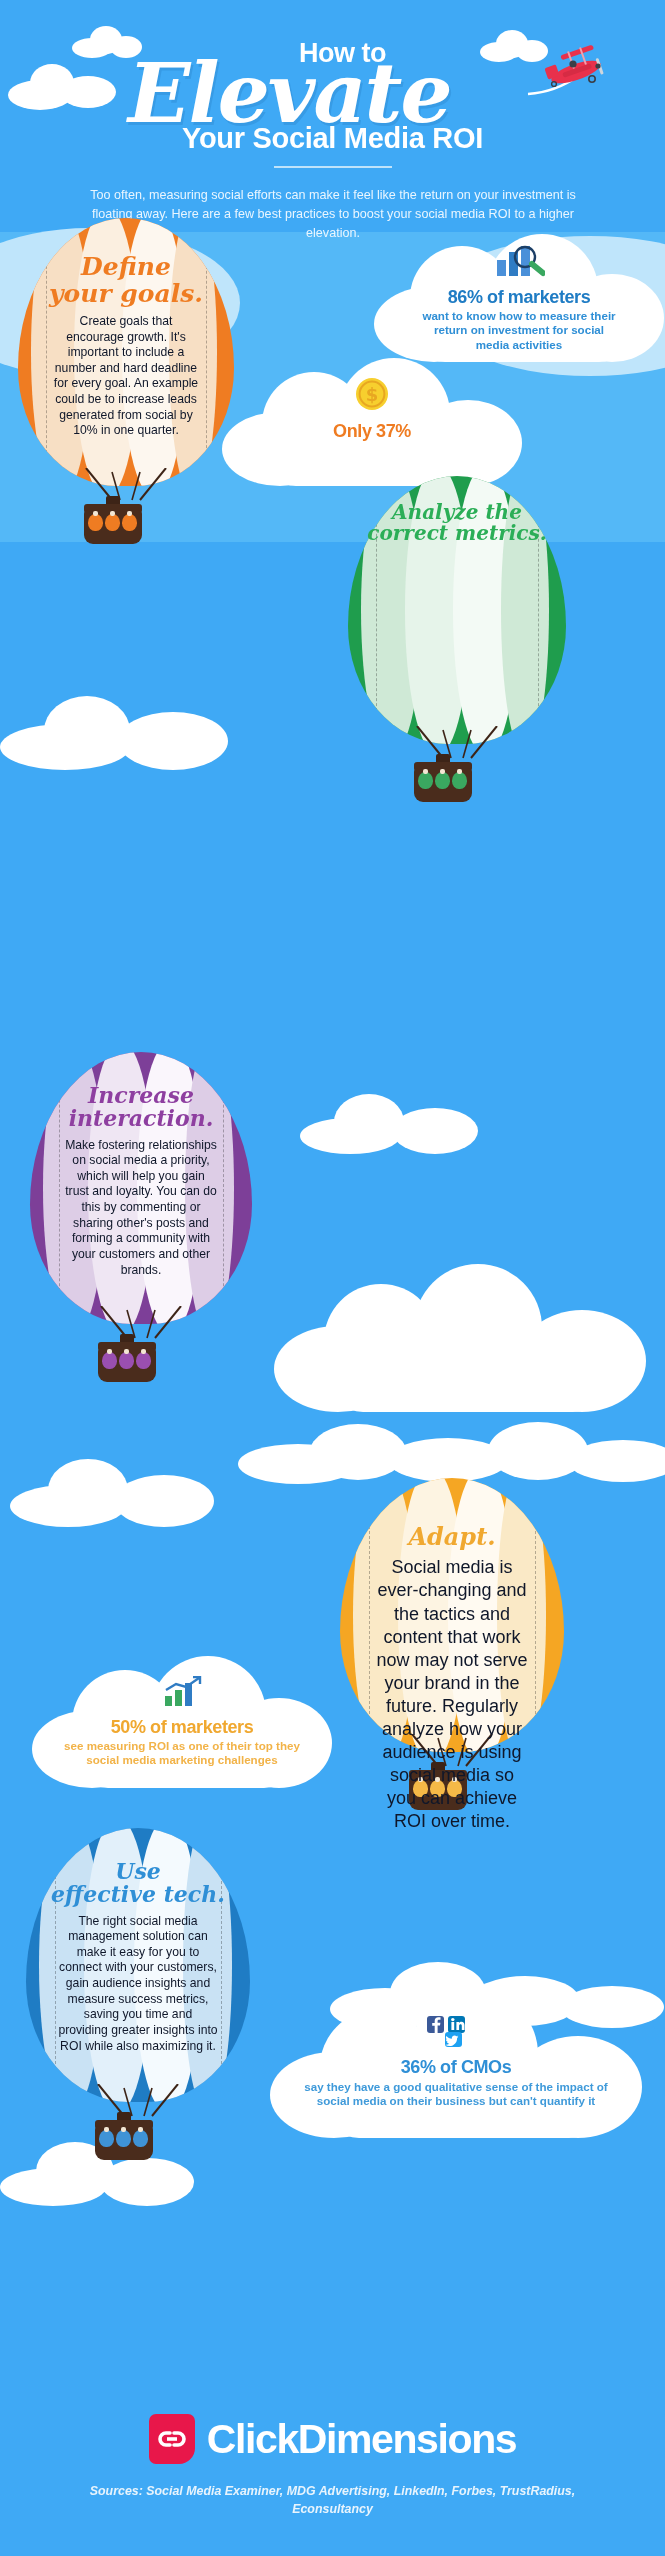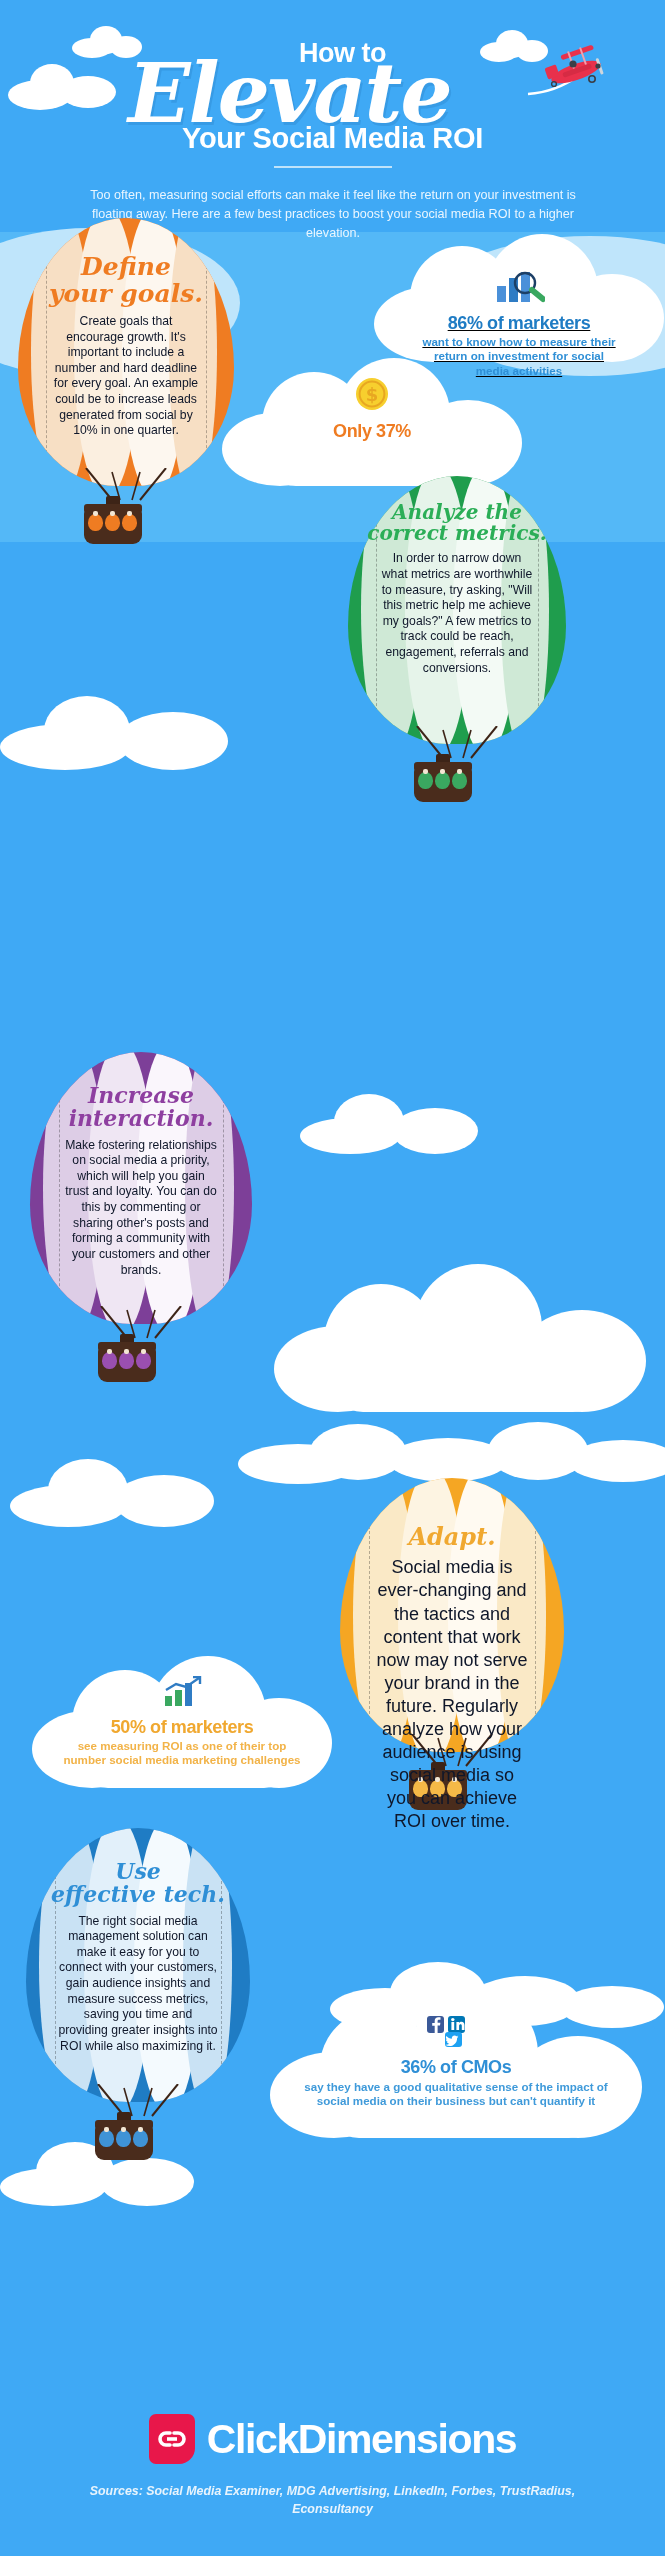--- a/index.html
+++ b/index.html
@@ -265,21 +265,21 @@
       <div class="bag-neck" style="left:43px;top:7px;width:5px;height:5px;"></div>
     </div>
   </div>
 
   <div class="statcloud" style="left:374px;top:234px;width:290px;height:128px;">
     <div class="puff" style="left:0;top:52px;width:120px;height:76px;"></div>
     <div class="puff" style="left:36px;top:12px;width:104px;height:104px;"></div>
     <div class="puff" style="left:112px;top:0px;width:112px;height:112px;"></div>
     <div class="puff" style="left:186px;top:40px;width:104px;height:88px;"></div>
     <div class="puff" style="left:40px;top:66px;width:216px;height:62px;border-radius:34px;"></div>
-    <div class="stat-content" style="top:36px;text-decoration:underline;">
+    <div class="stat-content" style="top:10px;">
       <svg class="stat-icon" width="52" height="34" viewBox="0 0 52 34">
         <rect x="4" y="16" width="9" height="16" fill="#4a90d9"></rect>
         <rect x="16" y="8" width="9" height="24" fill="#2f7cc4"></rect>
         <rect x="28" y="2" width="9" height="30" fill="#4a90d9"></rect>
         <circle cx="32" cy="13" r="10" fill="none" stroke="#1c3f66" stroke-width="2.4"></circle>
         <path d="M39 20 L50 29" stroke="#3aa860" stroke-width="6" stroke-linecap="round"></path>
       </svg>
       <div class="stat-head" style="font-size:18px;color:#1f7cc4;">86% of marketers</div>
       <div class="stat-sub" style="font-size:11.6px;color:#2f8fd6;padding:1px 44px 0 44px;">want to know how to measure their return on investment for social media activities</div>
     </div>
@@ -310,21 +310,20 @@
         <div class="gore" style="left:70%;width:22%;background:#cfe9d6;"></div>
         <div class="env-dash" style="left:13%;"></div>
         <div class="env-dash" style="left:87%;"></div>
       </div>
     </div>
     <div class="balloon-text" style="top:26px;">
       <div class="balloon-title" style="font-size:20px;color:#2bae57;">
         <div>Analyze the</div>
         <div>correct metrics.</div>
       </div>
-      <div class="balloon-body" style="font-size:12.2px;padding:0 32px;">In order to narrow down what metrics are worthwhile to measure, try asking, "Will this metric help me achieve my goals?" A few metrics to track could be reach, engagement, referrals and conversions.</div>
     </div>
     <svg class="ropes" style="left:61px;top:250px;width:96px;height:38px;" viewBox="0 0 96 38">
       <path d="M8 0 L34 32" stroke="#3d2417" stroke-width="2" fill="none"></path>
       <path d="M88 0 L62 32" stroke="#3d2417" stroke-width="2" fill="none"></path>
       <path d="M34 4 L42 32" stroke="#3d2417" stroke-width="1.6" fill="none"></path>
       <path d="M62 4 L54 32" stroke="#3d2417" stroke-width="1.6" fill="none"></path>
     </svg>
     <div class="burner" style="left:88px;top:278px;width:14px;height:10px;"></div>
     <div class="basket" style="left:66px;top:286px;width:58px;height:40px;">
       <div class="basket-rim" style="width:58px;height:9px;"></div>
@@ -428,21 +427,21 @@
     <div class="puff" style="left:44px;top:68px;width:220px;height:64px;border-radius:34px;"></div>
     <div class="stat-content" style="top:20px;">
       <svg class="stat-icon" width="40" height="32" viewBox="0 0 40 32">
         <rect x="3" y="20" width="7" height="10" fill="#3aa860"></rect>
         <rect x="13" y="14" width="7" height="16" fill="#3aa860"></rect>
         <rect x="23" y="7" width="7" height="23" fill="#2f7cc4"></rect>
         <path d="M4 14 L14 8 L24 11 L37 2" stroke="#2f7cc4" stroke-width="2.4" fill="none"></path>
         <path d="M31 1 L38 1 L38 8" stroke="#2f7cc4" stroke-width="2.4" fill="none"></path>
       </svg>
       <div class="stat-head" style="font-size:18px;color:#f0a830;">50% of marketers</div>
-      <div class="stat-sub" style="font-size:11.6px;color:#f2b348;padding:1px 24px 0 24px;">see measuring ROI as one of their top number social media marketing challenges</div>
+      <div class="stat-sub" style="font-size:11.6px;color:#f2b348;padding:1px 24px 0 24px;">see measuring ROI as one of their top they social media marketing challenges</div>
     </div>
   </div>
 
   <div class="balloon" style="left:26px;top:1828px;width:224px;height:334px;">
     <div class="envelope" style="width:224px;height:274px;background:#1f7cc4;">
       <div class="env-inner">
         <div class="gore" style="left:6%;width:28%;background:#c9e2f4;"></div>
         <div class="gore" style="left:26%;width:30%;background:#e2f0fa;"></div>
         <div class="gore" style="left:48%;width:30%;background:#f4fafe;"></div>
         <div class="gore" style="left:70%;width:22%;background:#c9e2f4;"></div>

